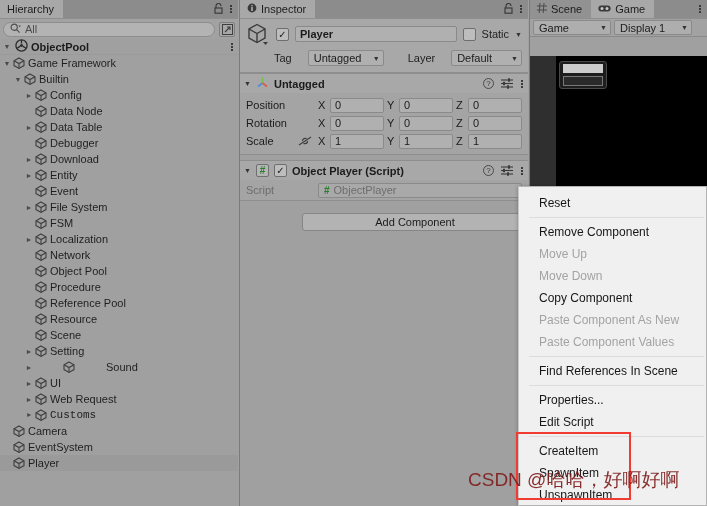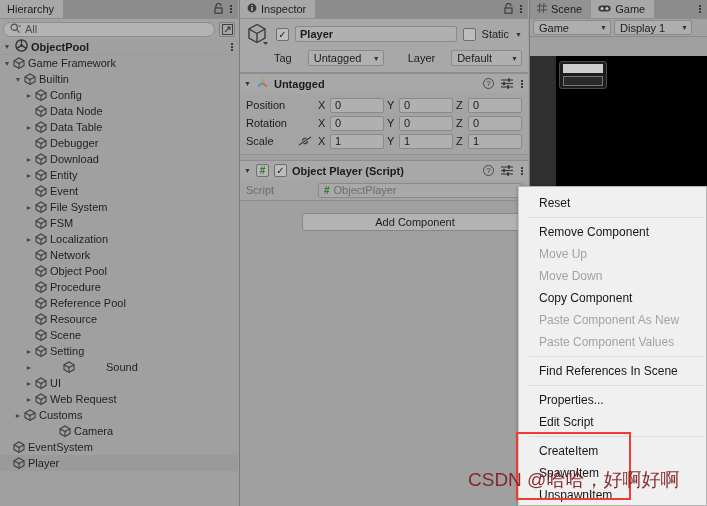--- a/index.html
+++ b/index.html
@@ -376,29 +376,29 @@
         <span>UI</span>
       </div>
       <div class="node" style="padding-left: 24px;">
         <span class="arrow">►</span>
         <span class="cube"><svg width="14" height="14" viewBox="0 0 14 14">
             <polygon points="7,2 12,4.8 12,9.6 7,12.4 2,9.6 2,4.8" fill="none" stroke="#3e3e3e" stroke-width="1.1"></polygon>
             <path d="M2 4.8 L7 7.5 L12 4.8 M7 7.5 L7 12.4" fill="none" stroke="#3e3e3e" stroke-width="1.1"></path>
           </svg></span>
         <span>Web Request</span>
       </div>
-      <div class="node" style="padding-left: 13px;">
+      <div class="node" style="padding-left: 24px; font-family: Liberation Mono, monospace;">
         <span class="arrow">►</span>
         <span class="cube"><svg width="14" height="14" viewBox="0 0 14 14">
             <polygon points="7,2 12,4.8 12,9.6 7,12.4 2,9.6 2,4.8" fill="none" stroke="#3e3e3e" stroke-width="1.1"></polygon>
             <path d="M2 4.8 L7 7.5 L12 4.8 M7 7.5 L7 12.4" fill="none" stroke="#3e3e3e" stroke-width="1.1"></path>
           </svg></span>
         <span>Customs</span>
       </div>
-      <div class="node" style="padding-left: 2px; margin-left: 46px;">
+      <div class="node" style="padding-left: 2px;">
         <span class="arrow empty"></span>
         <span class="cube"><svg width="14" height="14" viewBox="0 0 14 14">
             <polygon points="7,2 12,4.8 12,9.6 7,12.4 2,9.6 2,4.8" fill="none" stroke="#3e3e3e" stroke-width="1.1"></polygon>
             <path d="M2 4.8 L7 7.5 L12 4.8 M7 7.5 L7 12.4" fill="none" stroke="#3e3e3e" stroke-width="1.1"></path>
           </svg></span>
         <span>Camera</span>
       </div>
       <div class="node" style="padding-left: 2px;">
         <span class="arrow empty"></span>
         <span class="cube"><svg width="14" height="14" viewBox="0 0 14 14">

